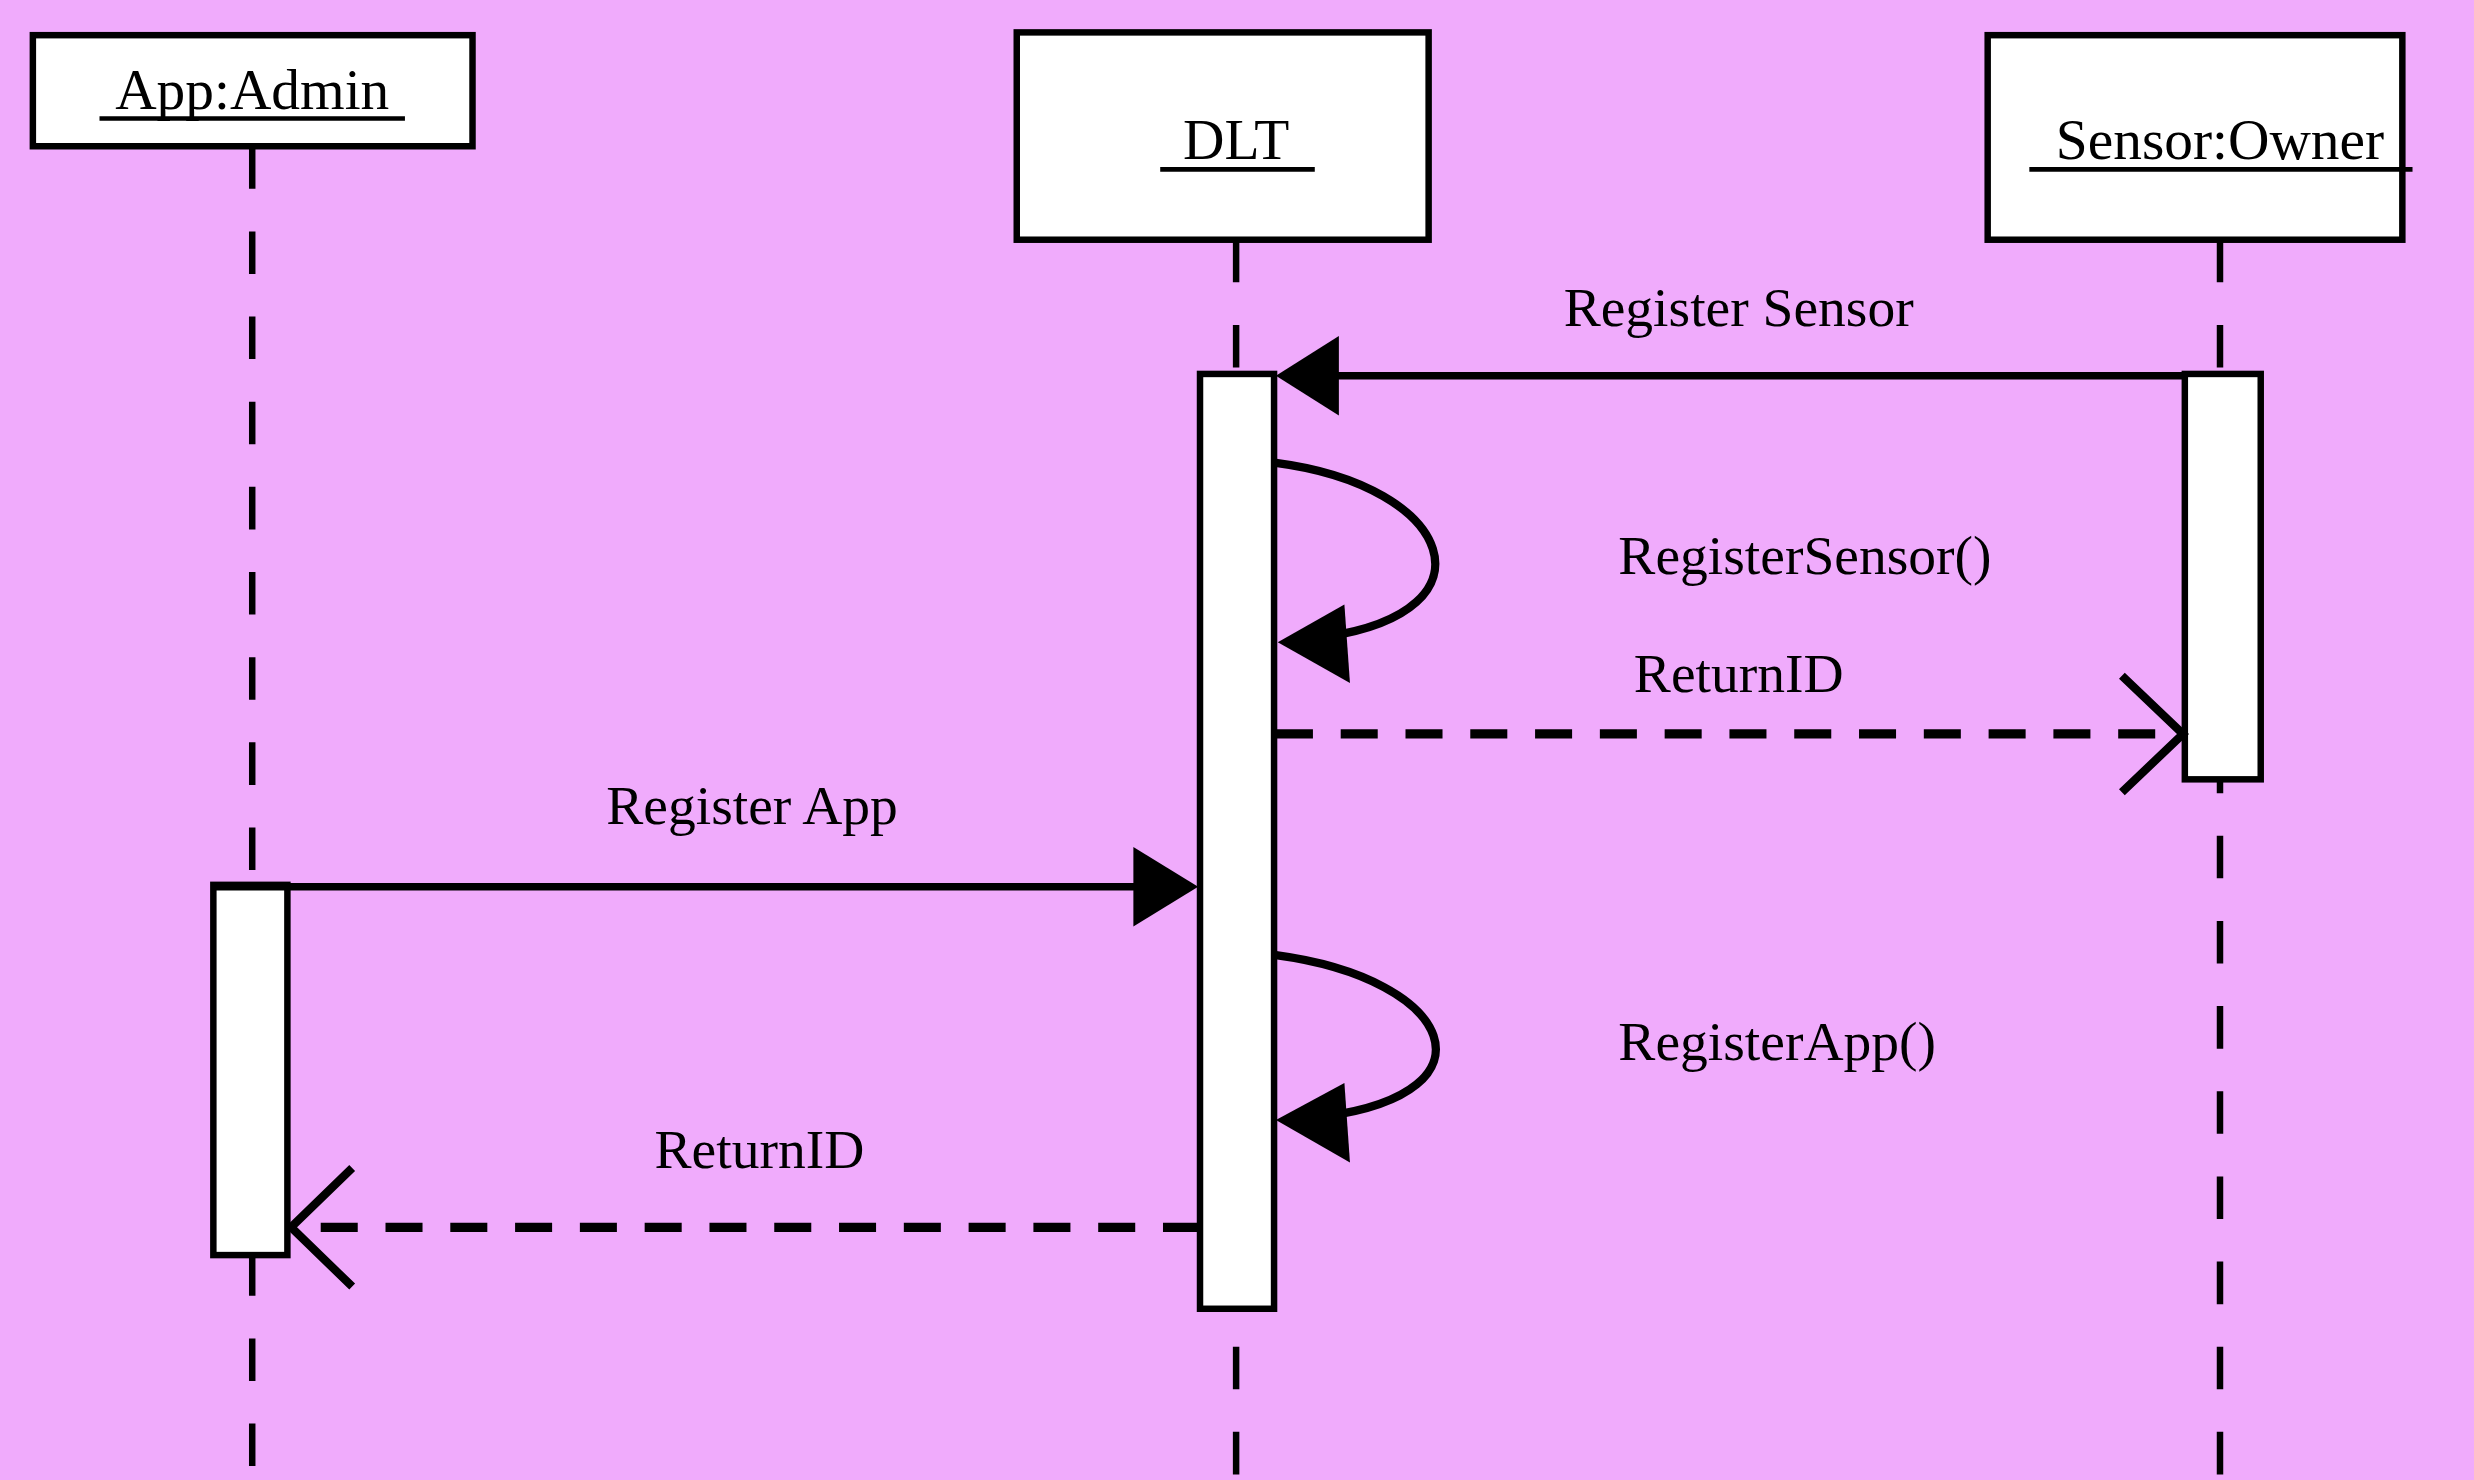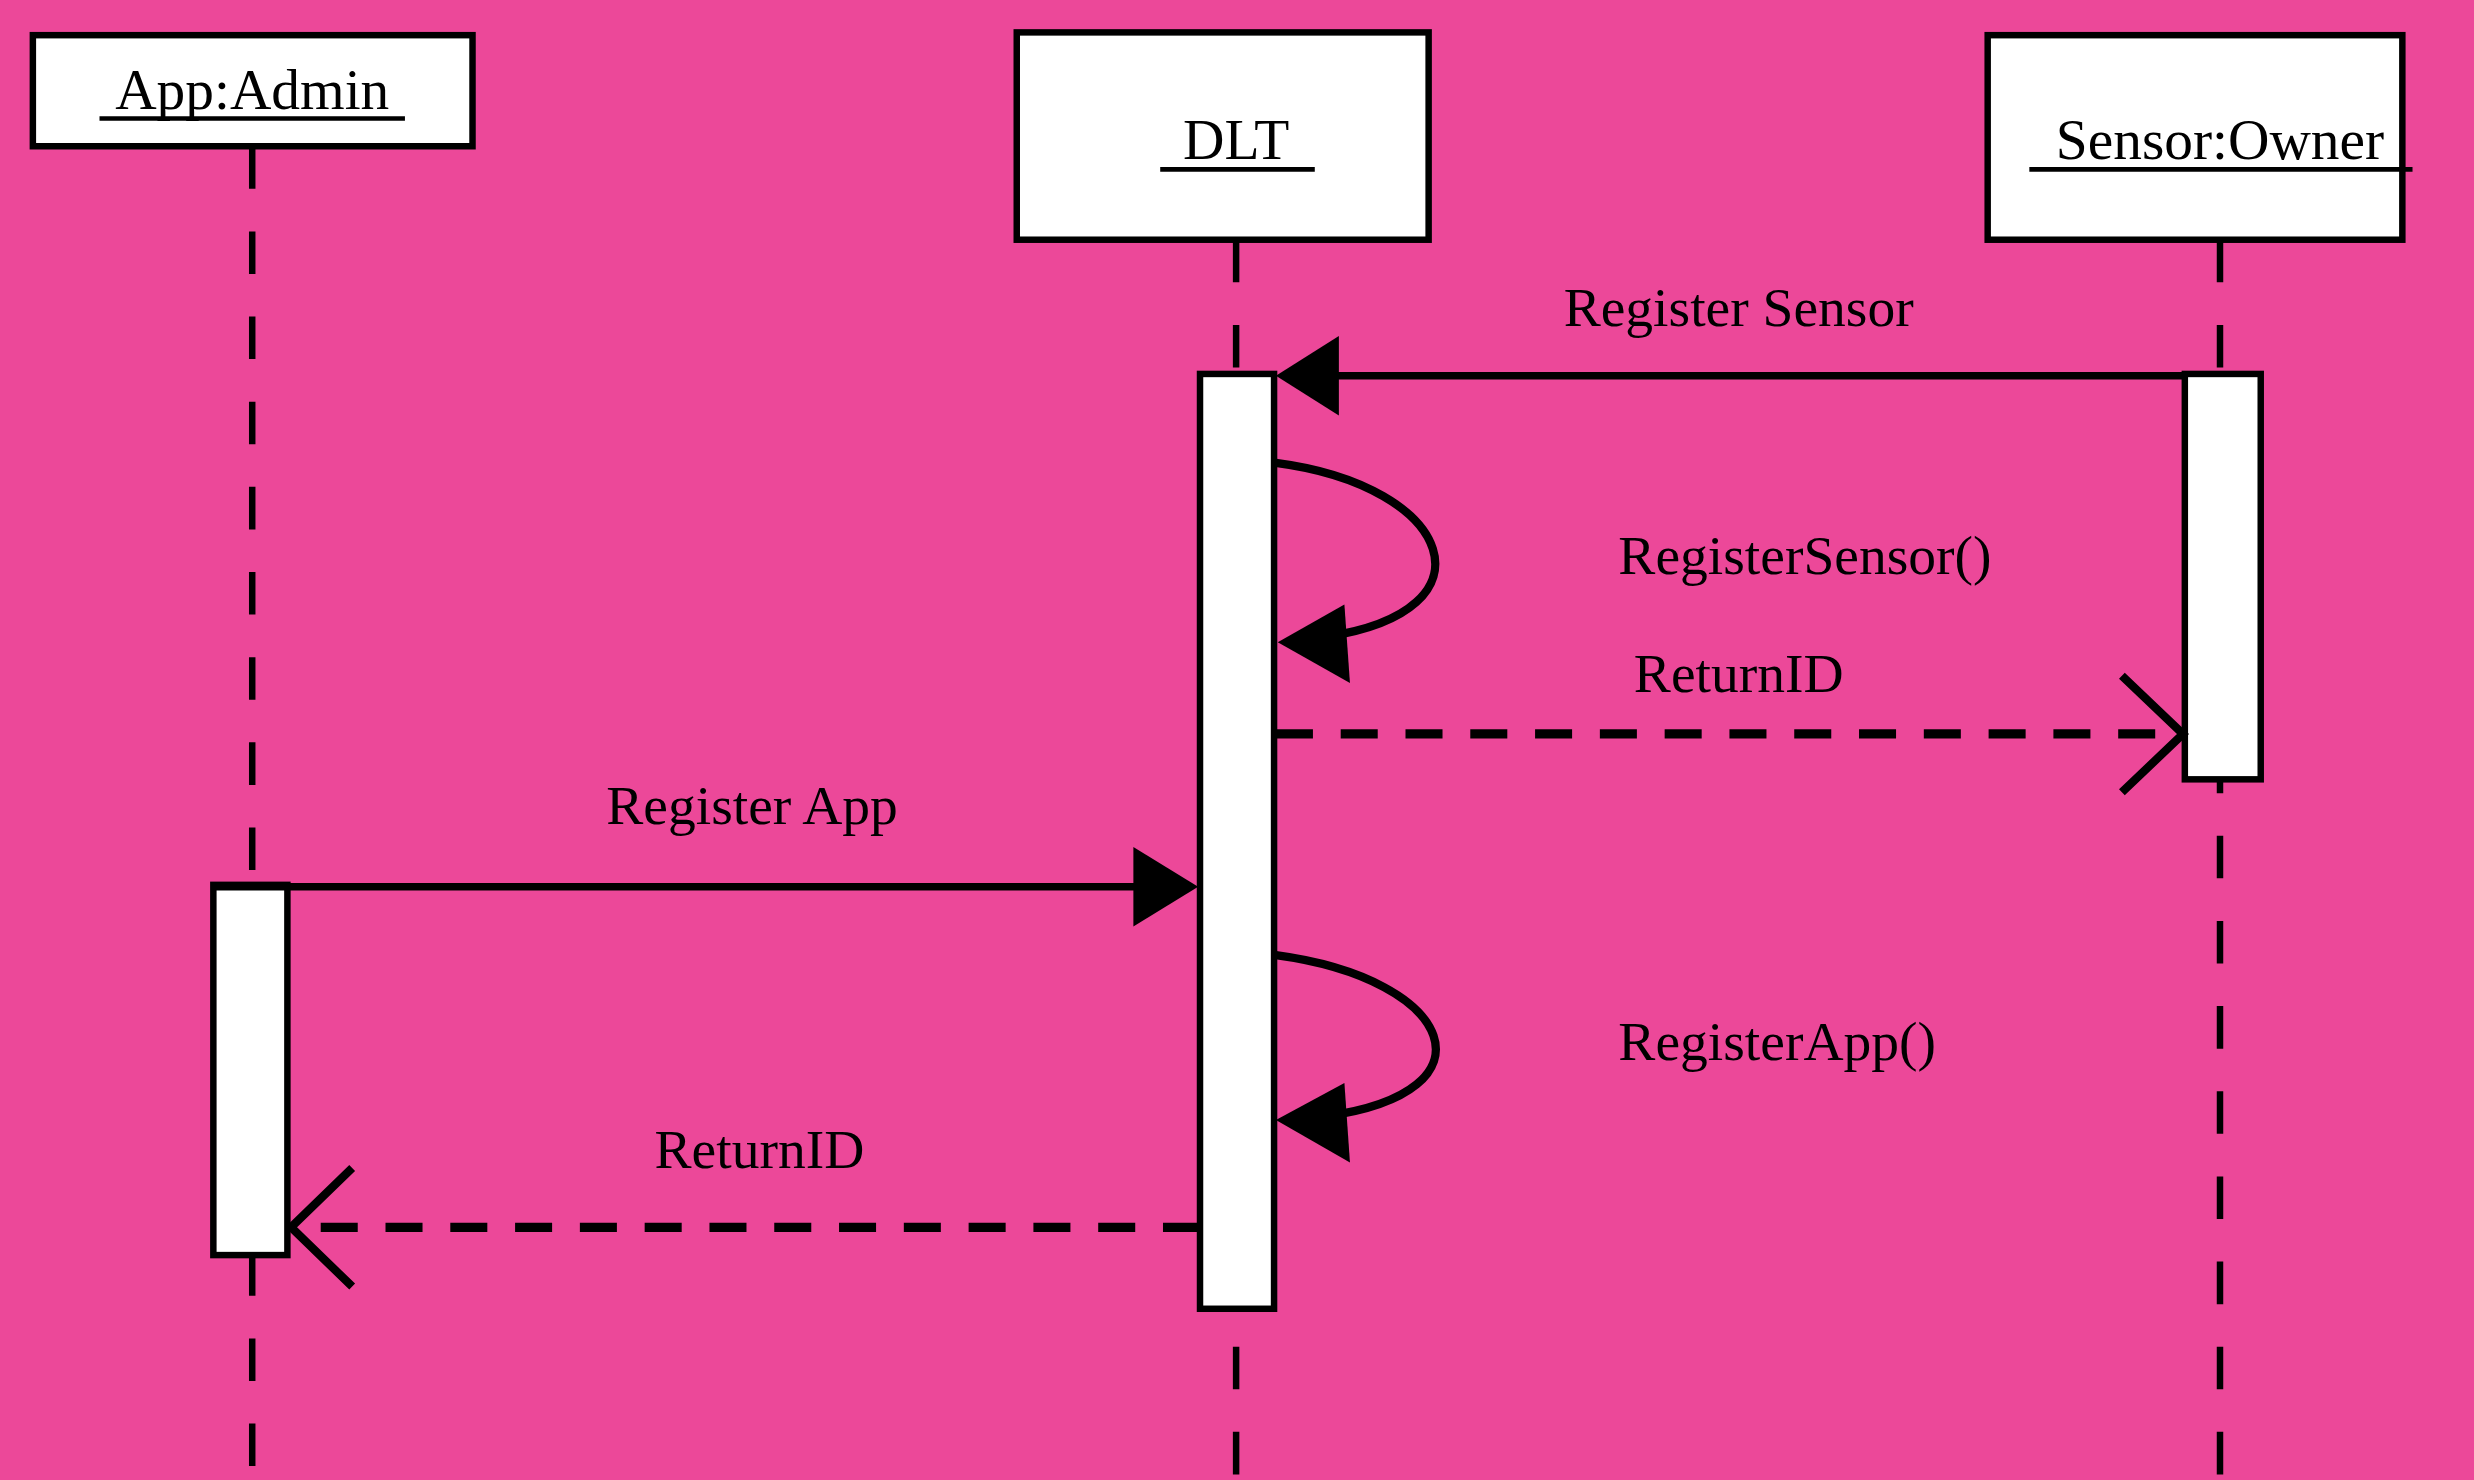--- a/index.html
+++ b/index.html
@@ -8,21 +8,21 @@
     padding: 0;
     background: #ffffff;
   }
   body {
     font-family: "Liberation Serif", "DejaVu Serif", serif;
   }
   #diagram-root {
     position: relative;
     width: 2475px;
     height: 1480px;
-    background: #ec4899;
+    background: #f0abfc;
     overflow: hidden;
     text-align: right;
   }
   #diagram-svg {
     position: absolute;
     top: 0;
     left: 0;
     width: 2475px;
     height: 1480px;
     display: block;

